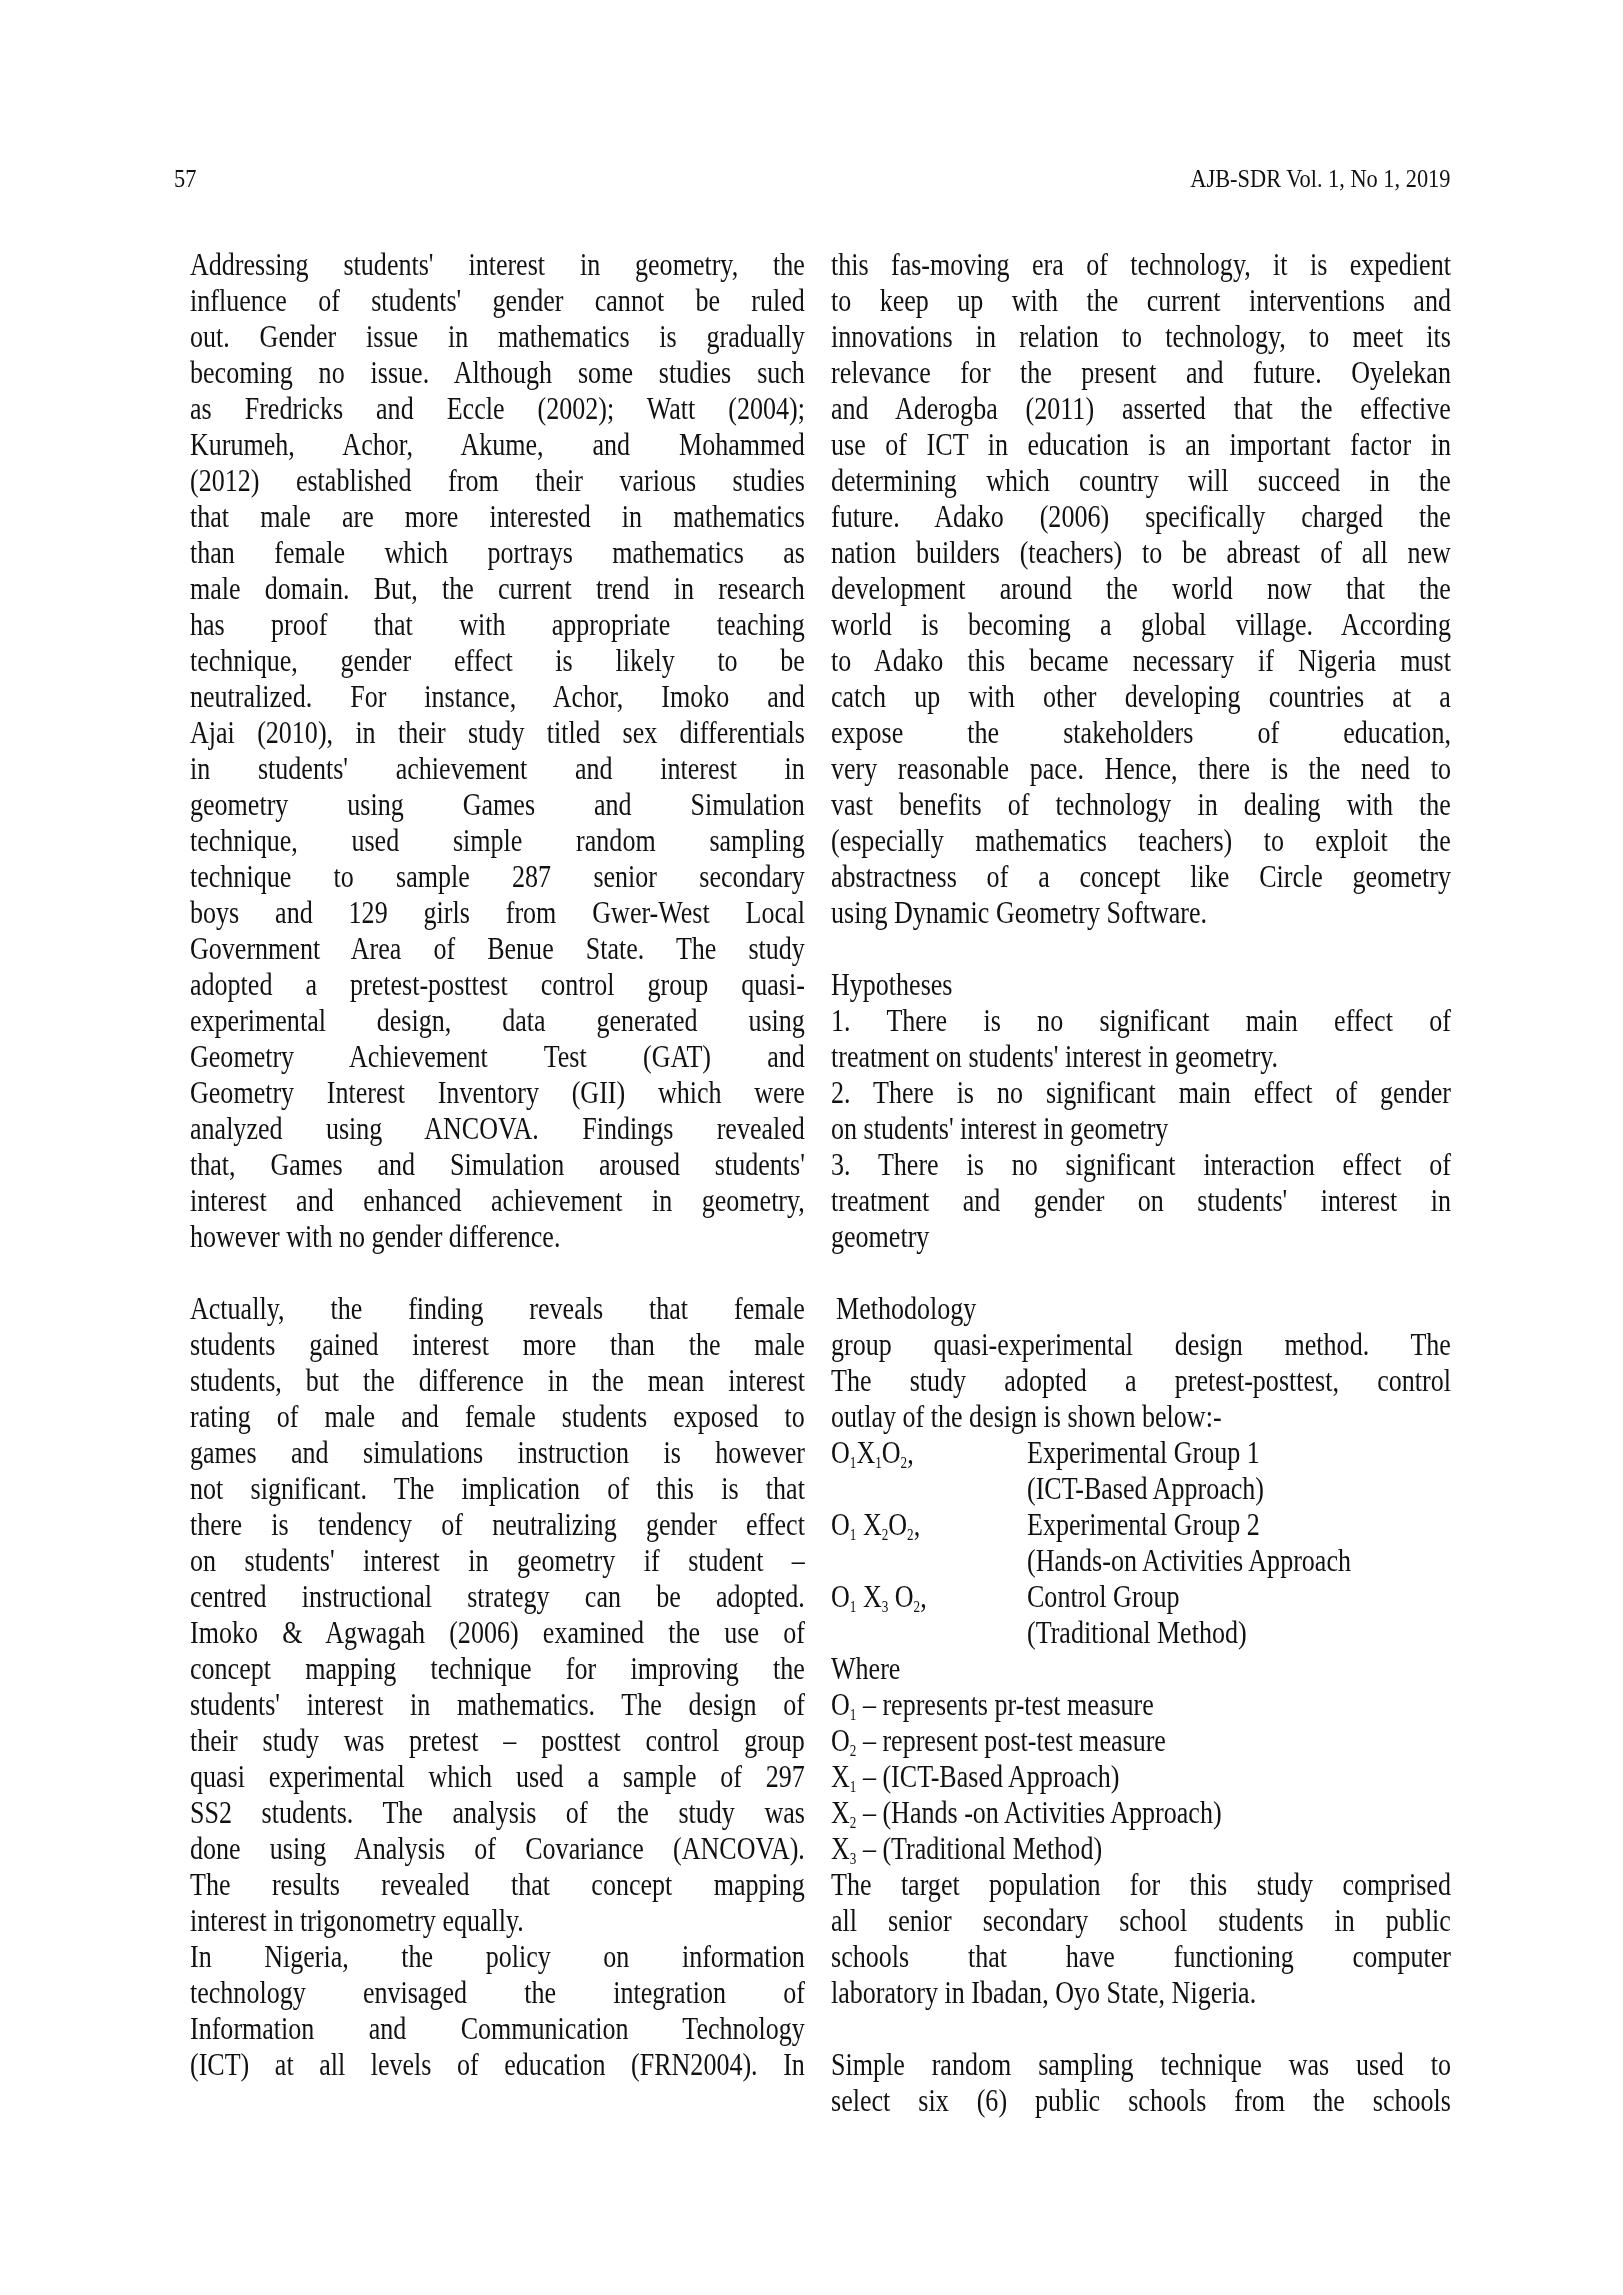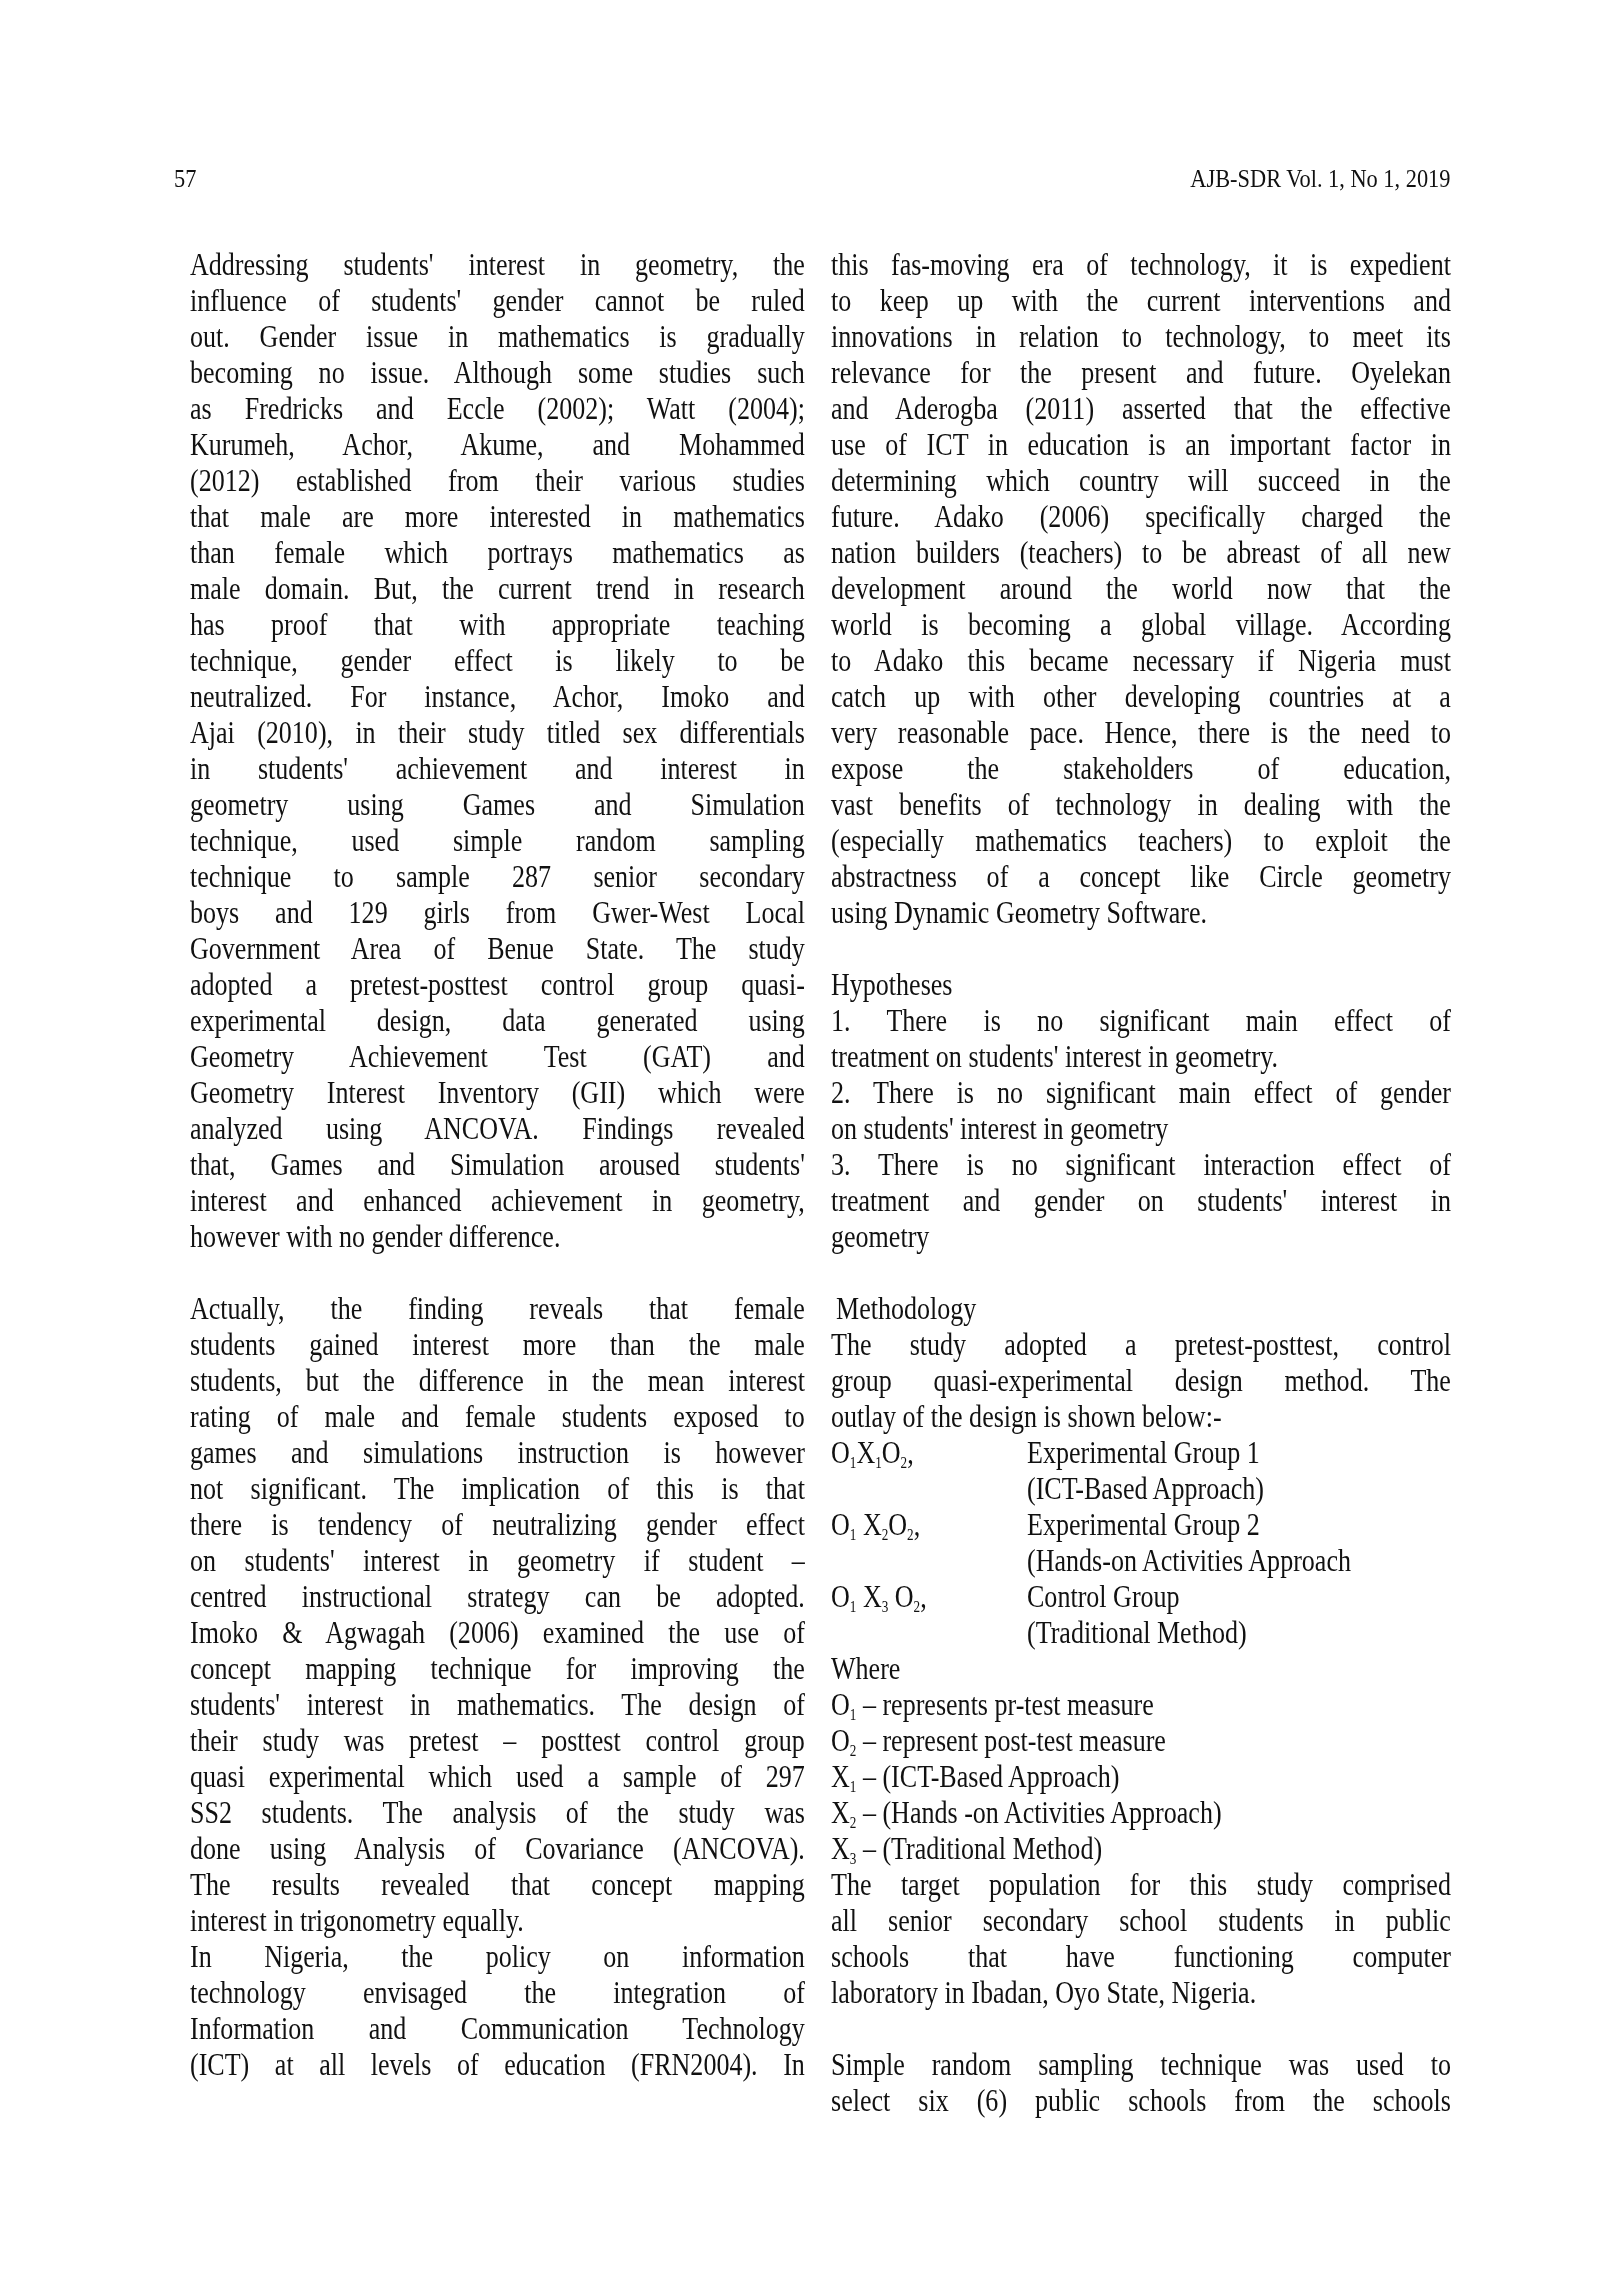--- a/index.html
+++ b/index.html
@@ -235,24 +235,24 @@
         <span class="line justify">
           <span class="inner" style="transform: scaleX(0.84); transform-origin: left center; width: 738px;">world is becoming a global village.  According</span>
         </span>
         <span class="line justify">
           <span class="inner" style="transform: scaleX(0.84); transform-origin: left center; width: 738px;">to Adako this became necessary if Nigeria must</span>
         </span>
         <span class="line justify">
           <span class="inner" style="transform: scaleX(0.84); transform-origin: left center; width: 738px;">catch up with other developing countries at a</span>
         </span>
         <span class="line justify">
+          <span class="inner" style="transform: scaleX(0.84); transform-origin: left center; width: 738px;">expose the stakeholders of education,</span>
+        </span>
+        <span class="line justify">
           <span class="inner" style="transform: scaleX(0.84); transform-origin: left center; width: 738px;">very reasonable pace. Hence, there is the need to</span>
-        </span>
-        <span class="line justify">
-          <span class="inner" style="transform: scaleX(0.84); transform-origin: left center; width: 738px;">expose the stakeholders of education,</span>
         </span>
         <span class="line justify">
           <span class="inner" style="transform: scaleX(0.84); transform-origin: left center; width: 738px;">vast benefits of technology in dealing with the</span>
         </span>
         <span class="line justify">
           <span class="inner" style="transform: scaleX(0.84); transform-origin: left center; width: 738px;">(especially mathematics teachers) to exploit the</span>
         </span>
         <span class="line justify">
           <span class="inner" style="transform: scaleX(0.84); transform-origin: left center; width: 738px;">abstractness of a concept like Circle geometry</span>
         </span>
@@ -274,24 +274,24 @@
         </span>
         <span class="line justify">
           <span class="inner" style="transform: scaleX(0.84); transform-origin: left center; width: 738px;">treatment and gender on students' interest in</span>
         </span>
         <span class="line"><span class="inner" style="transform: scaleX(0.84); transform-origin: left center;">geometry</span></span>
       </div>
       <span class="gap"></span>
       <div class="section">
         <span class="line indent-small"><span class="inner" style="transform: scaleX(0.84); transform-origin: left center;">Methodology</span></span>
         <span class="line justify">
+          <span class="inner" style="transform: scaleX(0.84); transform-origin: left center; width: 738px;">group quasi-experimental design method. The</span>
+        </span>
+        <span class="line justify">
           <span class="inner" style="transform: scaleX(0.84); transform-origin: left center; width: 738px;">The study adopted a pretest-posttest, control</span>
-        </span>
-        <span class="line justify">
-          <span class="inner" style="transform: scaleX(0.84); transform-origin: left center; width: 738px;">group quasi-experimental design method. The</span>
         </span>
         <span class="line"><span class="inner" style="transform: scaleX(0.84); transform-origin: left center;">outlay of the design is shown below:-</span></span>
         <div class="design-row">
           <span class="design-code" style="transform: scaleX(0.84); transform-origin: left center;">O<sub>1</sub>X<sub>1</sub>O<sub>2</sub>,</span>
           <span class="design-desc" style="transform: scaleX(0.84); transform-origin: left center;">Experimental Group 1</span>
         </div>
         <div class="design-row">
           <span class="design-desc" style="transform: scaleX(0.84); transform-origin: left center;">(ICT-Based Approach)</span>
         </div>
         <div class="design-row">

